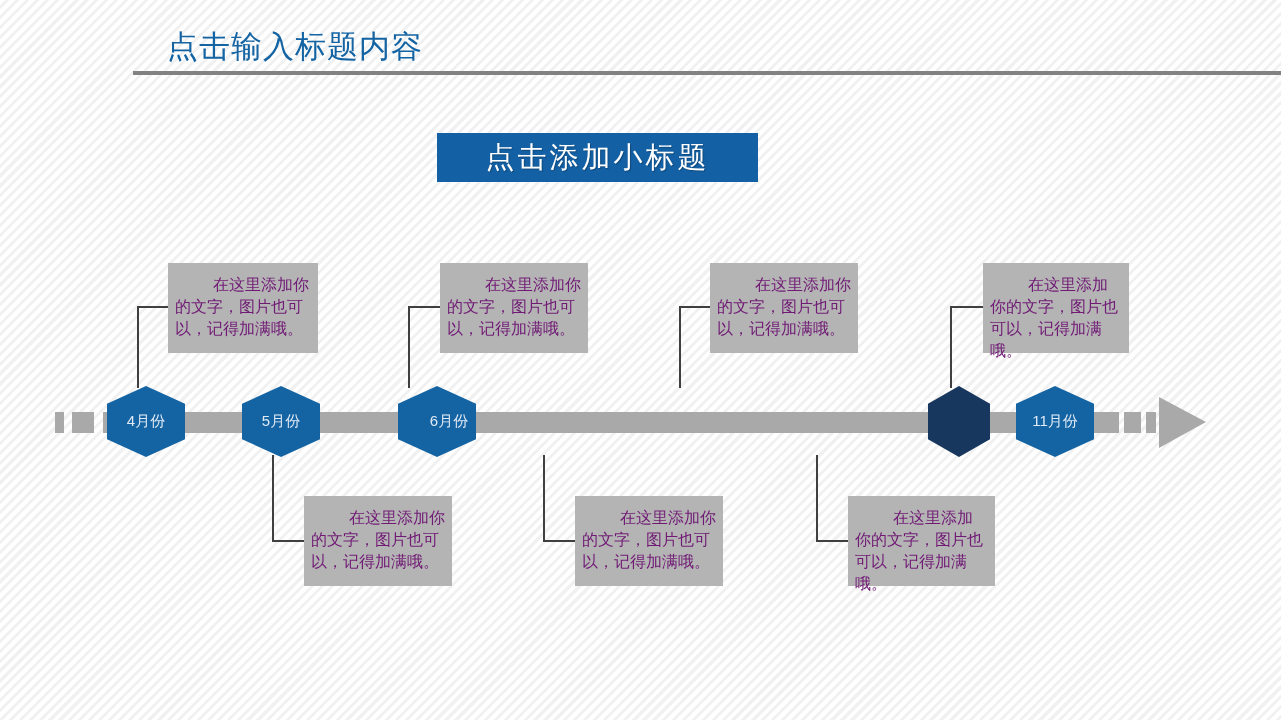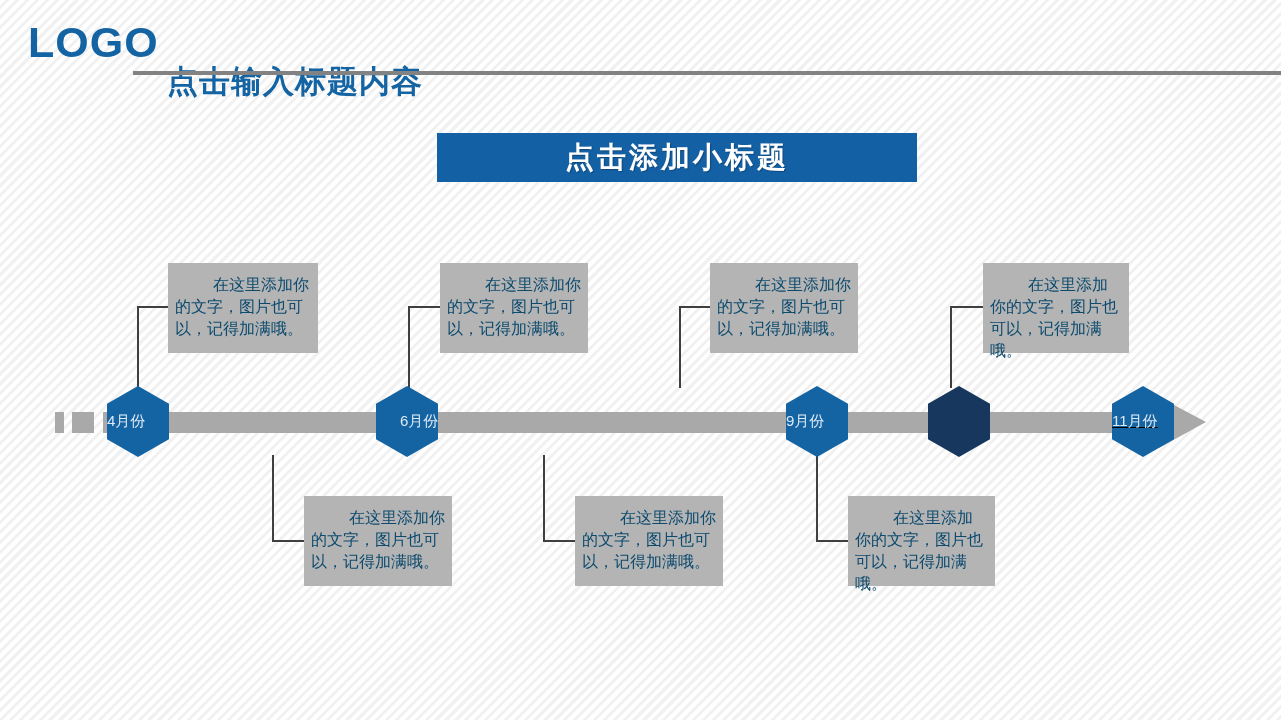--- a/index.html
+++ b/index.html
@@ -12,31 +12,31 @@
     overflow:hidden;
   }
 
   
   .logo {
     position:absolute; left:28px; top:18px;
     font-size:43px; font-weight:bold; color:#1464a4; letter-spacing:1px;
   }
   .header-title {
     position:absolute; left:167px; top:26px;
-    font-size:31px; font-weight:bold; color:#1464a4; letter-spacing:1px;margin-top:35px;
+    font-size:31px; font-weight:normal; color:#1464a4; letter-spacing:1px;
   }
   .header-rule {
     position:absolute; left:133px; top:71px; width:1148px; height:4px;
     background:#828282;
   }
 
   
   .banner {
-    position:absolute; left:437px; top:133px; width:480px; height:49px;
-    background:#1360a4; display:flex; align-items:center; justify-content:center;font-weight:bold;
+    position:absolute; left:437px; top:133px; width:321px; height:49px;
+    background:#1360a4; display:flex; align-items:center; justify-content:center;
   }
   .banner span {
     color:#ffffff; font-size:29px; letter-spacing:3px;
     text-shadow:1px 1px 1px rgba(0,0,0,0.25);
   }
 
   
   .tl-bar   { position:absolute; top:412px; height:21px; background:#a9a9a9; }
   .bar-main { left:103px; width:1016px; }
   .dash-l1  { left:55px;  width:9px;  }
@@ -44,59 +44,58 @@
   .dash-r1  { left:1124px; width:17px; }
   .dash-r2  { left:1146px; width:10px; }
   .tl-arrow {
     position:absolute; left:1159px; top:397px; width:0; height:0;
     border-top:25px solid transparent; border-bottom:26px solid transparent;
     border-left:47px solid #a9a9a9;
   }
 
   
   .hex {
-    position:absolute; top:386px; width:62px; height:71px;
+    position:absolute; top:386px; width:78px; height:71px;
     background:#1464a4;
     clip-path:polygon(50% 0,100% 25%,100% 75%,50% 100%,0 75%,0 25%);
-    display:flex; align-items:center; justify-content:flex-start;
+    display:flex; align-items:center; justify-content:center;
     z-index:3;
   }
   .hex span { color:#dfe9f4; font-size:15px; white-space:nowrap; }
   .hex-shadow {
     position:absolute; top:386px; width:62px; height:71px;
     background:#17375e;
     clip-path:polygon(50% 0,100% 25%,100% 75%,50% 100%,0 75%,0 25%);
     z-index:2;
   }
 
   
   .conn { position:absolute; background:#3f3f3f; z-index:1; }
   .conn.v { width:2px; }
   .conn.h { height:2px; }
 
   
   .note {
     position:absolute; height:90px; background:#b4b4b4;
-    color:#0c4a6e; font-size:16px; line-height:22px;
+    color:#701a75; font-size:16px; line-height:22px;
     padding:11px 7px; text-indent:38px; z-index:4;
   }
   .note-a { left:168px;  top:263px; width:150px; }
   .note-b { left:440px;  top:263px; width:148px; }
   .note-c { left:710px;  top:263px; width:148px; }
   .note-d { left:983px;  top:263px; width:146px; }
   .note-e { left:304px;  top:496px; width:148px; }
   .note-f { left:575px;  top:496px; width:148px; }
   .note-g { left:848px;  top:496px; width:147px; }
 </style>
 </head>
 <body>
 
 <div class="slide">
 
-  <div class="logo">LOGO</div>
   <div class="header-title">点击输入标题内容</div>
   <div class="header-rule"></div>
 
   <div class="banner">
     <span>点击添加小标题</span>
   </div>
 
   <div class="tl-bar dash-l1"></div>
   <div class="tl-bar dash-l2"></div>
   <div class="tl-bar bar-main"></div>
@@ -116,28 +115,28 @@
   <div class="conn v" style="left:272px; top:455px; height:87px;"></div>
   <div class="conn h" style="left:272px; top:540px; width:32px;"></div>
   <div class="conn v" style="left:543px; top:455px; height:87px;"></div>
   <div class="conn h" style="left:543px; top:540px; width:32px;"></div>
   <div class="conn v" style="left:816px; top:455px; height:87px;"></div>
   <div class="conn h" style="left:816px; top:540px; width:32px;"></div>
 
   <div class="hex" style="left:107px;">
     <span>4月份</span>
   </div>
-  <div class="hex" style="left:376px;padding-left:24px;">
+  <div class="hex" style="left:242px;">
+    <span>5月份</span>
+  </div>
+  <div class="hex" style="left:398px;padding-left:24px;">
     <span>6月份</span>
   </div>
-  <div class="hex" style="left:786px;">
-    <span>9月份</span>
-  </div>
   <div class="hex-shadow" style="left:928px;"></div>
-  <div class="hex" style="left:1112px;text-decoration:underline;">
+  <div class="hex" style="left:1016px;">
     <span>11月份</span>
   </div>
 
   <div class="note note-a">在这里添加你的文字，图片也可以，记得加满哦。</div>
   <div class="note note-b">在这里添加你的文字，图片也可以，记得加满哦。</div>
   <div class="note note-c">在这里添加你的文字，图片也可以，记得加满哦。</div>
   <div class="note note-d">在这里添加你的文字，图片也可以，记得加满哦。</div>
   <div class="note note-e">在这里添加你的文字，图片也可以，记得加满哦。</div>
   <div class="note note-f">在这里添加你的文字，图片也可以，记得加满哦。</div>
   <div class="note note-g">在这里添加你的文字，图片也可以，记得加满哦。</div>

